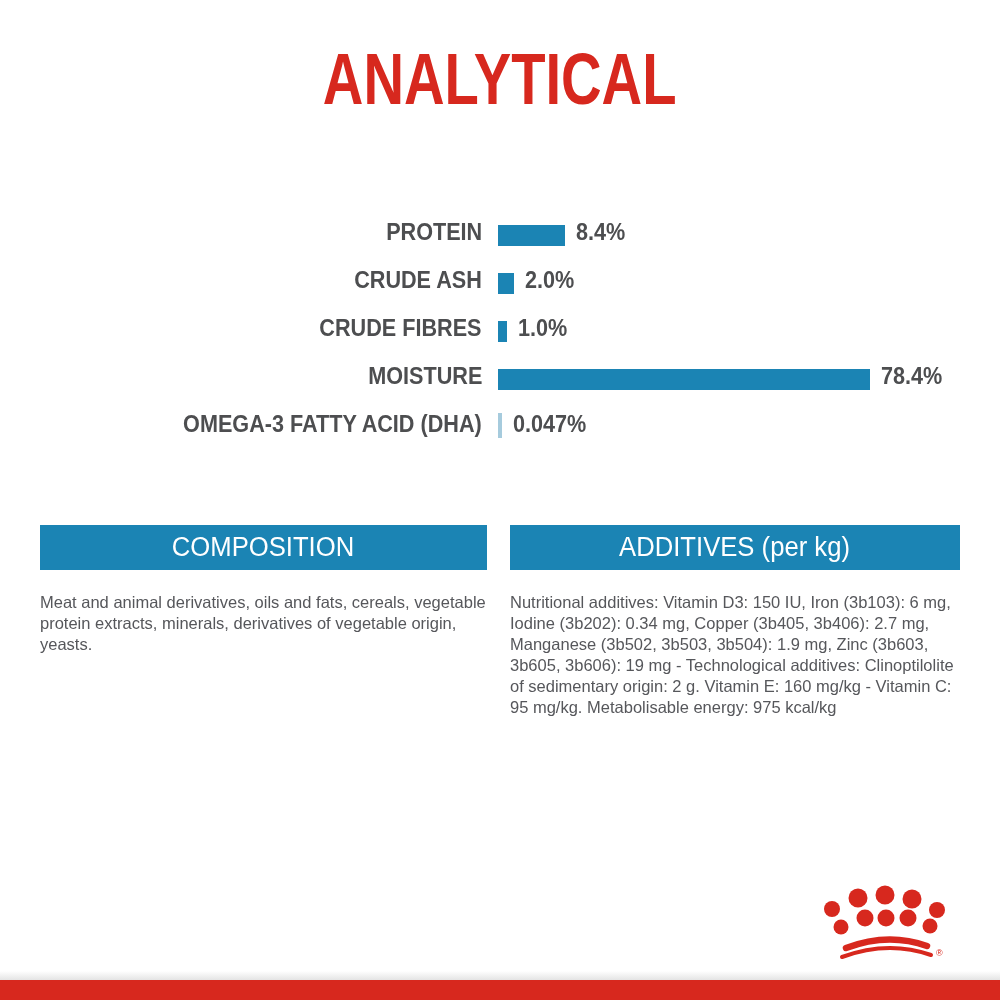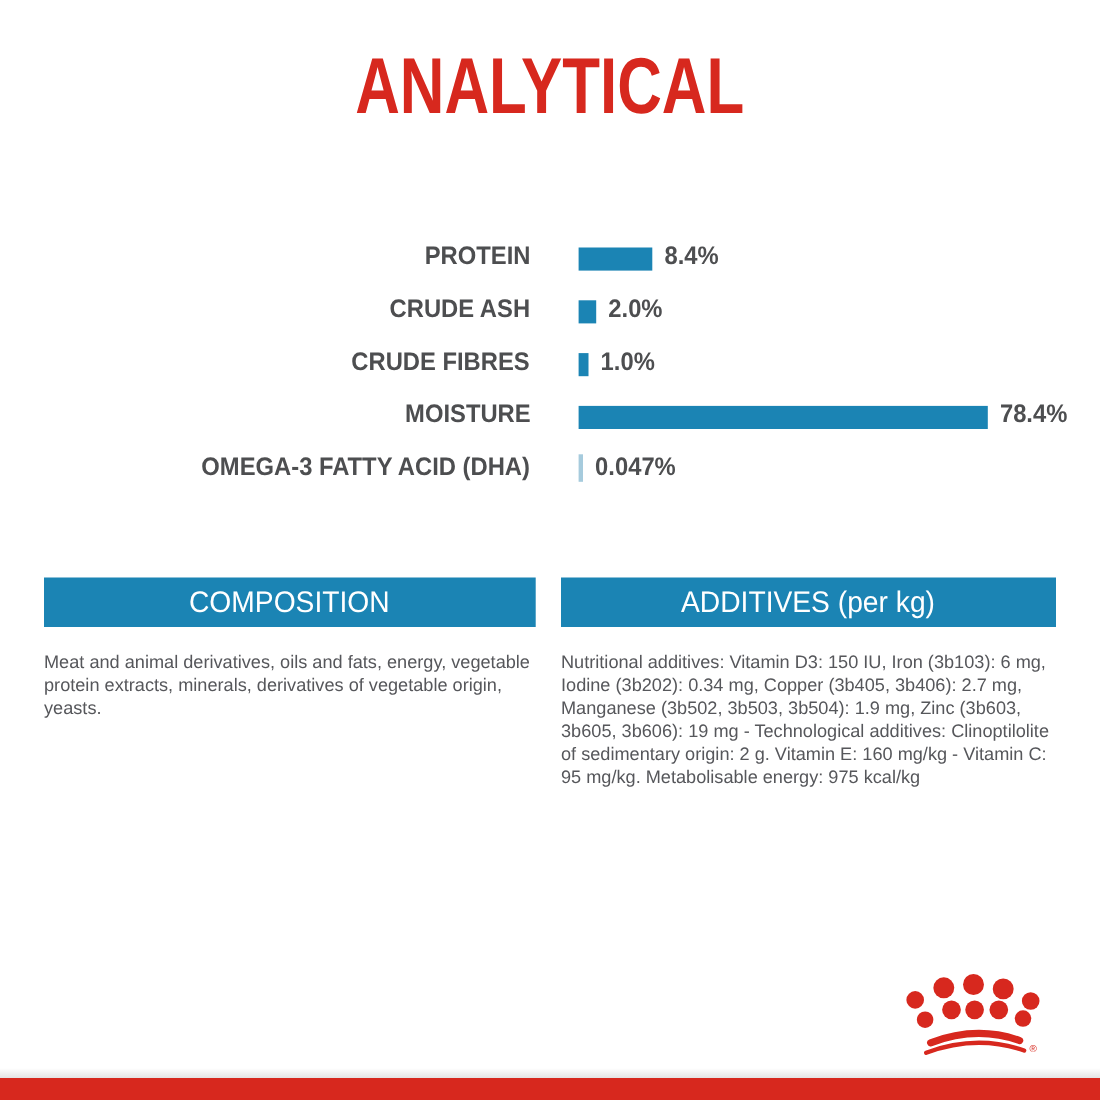--- a/index.html
+++ b/index.html
@@ -29,21 +29,20 @@
     transform-origin: center;
     white-space: nowrap;
   }
   
   #chart {
     position: absolute; top: 208px; left: 0; width: 1000px;
   }
   .chart-row {
     display: flex; align-items: center;
     height: 48px;
-    gap: 28px;
   }
   .chart-label {
     width: 482px;
     text-align: right;
     font-weight: bold;
     font-size: 23px;
     color: #4d4e50;
     white-space: nowrap;
   }
   .chart-label > span {
@@ -151,21 +150,21 @@
     <div class="chart-label"><span>OMEGA-3 FATTY ACID (DHA)</span></div>
     <div class="chart-bar-wrap">
       <div class="chart-bar tick" style="width: 4px; background: rgb(166, 203, 221);"></div>
       <div class="chart-value"><span>0.047%</span></div>
     </div>
   </div>
 </div>
 
 <div class="section" id="composition-section">
   <div class="section-header"><span>COMPOSITION</span></div>
-  <div class="section-body">Meat and animal derivatives, oils and fats, energy, vegetable protein extracts, minerals, derivatives of vegetable origin, yeasts.</div>
+  <div class="section-body">Meat and animal derivatives, oils and fats, cereals, vegetable protein extracts, minerals, derivatives of vegetable origin, yeasts.</div>
 </div>
 
 <div class="section" id="additives-section">
   <div class="section-header"><span>ADDITIVES (per kg)</span></div>
   <div class="section-body">Nutritional additives: Vitamin D3: 150 IU, Iron (3b103): 6 mg, Iodine (3b202): 0.34 mg, Copper (3b405, 3b406): 2.7 mg, Manganese (3b502, 3b503, 3b504): 1.9 mg, Zinc (3b603, 3b605, 3b606): 19 mg - Technological additives: Clinoptilolite of sedimentary origin: 2 g. Vitamin E: 160 mg/kg - Vitamin C: 95 mg/kg. Metabolisable energy: 975 kcal/kg</div>
 </div>
 
 <svg id="logo" width="134" height="95" viewBox="0 0 134 95" xmlns="http://www.w3.org/2000/svg">
   <g fill="#d7281e">
 

